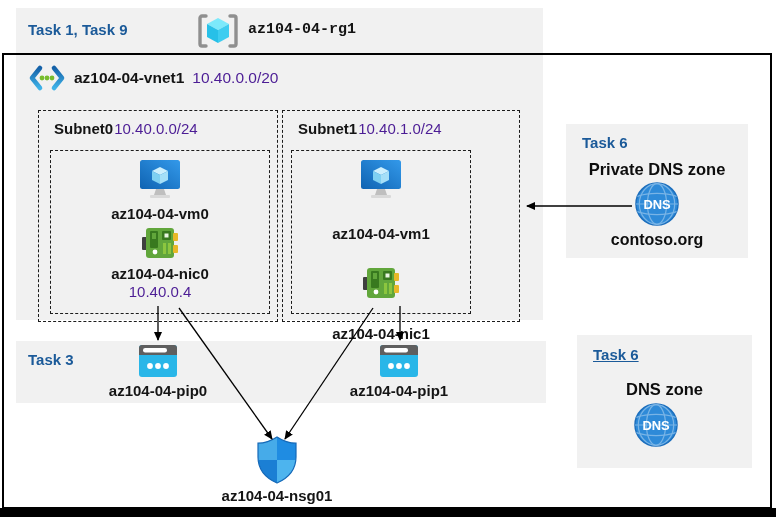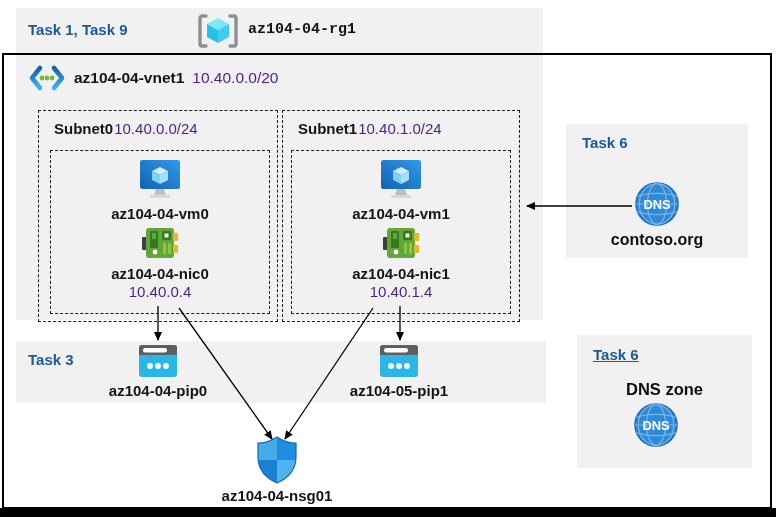--- a/index.html
+++ b/index.html
@@ -113,21 +113,21 @@
     <span class="res-label" style="margin-top:5px;">az104-04-nic0</span>
     <span class="cidr" style="margin-top:1px;">10.40.0.4</span>
   </div>
 
   <div class="abs dashed-box" style="left:282px;top:110px;width:238px;height:212px;">
     <div class="subnet-title">
       <span class="res-label">Subnet1</span>
       <span class="cidr">10.40.1.0/24</span>
     </div>
   </div>
-  <div class="abs dashed-box stack" style="left:291px;top:150px;width:220px;height:164px;padding-top:8px;">
+  <div class="abs dashed-box stack" style="left:291px;top:150px;width:180px;height:164px;padding-top:8px;gap:20px;">
     <span>
       <svg width="42" height="40" viewBox="0 0 42 40">
         <defs>
           <linearGradient id="vmg1" x1="0" y1="1" x2="1" y2="0">
             <stop offset="0" stop-color="#0f63b2"></stop>
               <stop offset="1" stop-color="#3399ea"></stop>
           </linearGradient>
         </defs>
         <rect x="1" y="1" width="40" height="29" rx="2.5" fill="url(#vmg1)"></rect>
         <polygon points="21,8 29,12 21,16 13,12" fill="#cdeffd"></polygon>
@@ -177,21 +177,21 @@
     <span>
       <svg width="38" height="32" viewBox="0 0 38 32">
         <rect x="0" y="0" width="38" height="32" rx="3" fill="#29b6e8"></rect>
         <path d="M3,0 h32 a3,3 0 0 1 3,3 v7 H0 V3 a3,3 0 0 1 3,-3 Z" fill="#5f5f5f"></path>
         <rect x="4" y="3" width="24" height="4.5" rx="2.2" fill="#ffffff"></rect>
         <circle cx="11" cy="21" r="2.9" fill="#ffffff"></circle>
         <circle cx="19" cy="21" r="2.9" fill="#ffffff"></circle>
         <circle cx="27" cy="21" r="2.9" fill="#ffffff"></circle>
       </svg>
     </span>
-    <span class="res-label" style="margin-top:5px;">az104-05-pip1</span>
+    <span class="res-label" style="margin-top:5px;">az104-04-pip1</span>
   </div>
 
   <div class="abs stack" style="left:197px;top:436px;width:160px;">
     <span>
       <svg width="40" height="48" viewBox="0 0 40 48">
         <defs>
           <clipPath id="shieldclip">
             <path d="M20,1 C26,5 33,7.2 39,7.2 V21 C39,35 30,42.6 20,47 C10,42.6 1,35 1,21 V7.2 C7,7.2 14,5 20,1 Z"></path>
           </clipPath>
         </defs>
@@ -202,20 +202,21 @@
           <rect x="20" y="24" width="20" height="24" fill="#4db4ee"></rect>
         </g>
         <path d="M20,1 C26,5 33,7.2 39,7.2 V21 C39,35 30,42.6 20,47 C10,42.6 1,35 1,21 V7.2 C7,7.2 14,5 20,1 Z" fill="none" stroke="#1569b8" stroke-width="1.2"></path>
       </svg>
     </span>
     <span class="res-label" style="margin-top:3px;">az104-04-nsg01</span>
   </div>
 
   <div class="abs panel" style="left:566px;top:124px;width:182px;height:134px;">
     <span class="abs task-label" style="left:16px;top:10px;">Task 6</span>
+    <span class="abs big-label" style="left:0;top:36px;width:182px;text-align:center;">Private DNS zone</span>
     <span class="abs" style="left:69px;top:58px;">
       <svg width="44" height="44" viewBox="0 0 46 46">
         <circle cx="23" cy="23" r="22" fill="#2e8ad8" stroke="#1d6fbd" stroke-width="1.5"></circle>
         <g fill="none" stroke="#79b4e6" stroke-width="1.3">
           <ellipse cx="23" cy="23" rx="10" ry="21.2"></ellipse>
           <ellipse cx="23" cy="23" rx="18.5" ry="21.2"></ellipse>
           <path d="M2.5,15 C14,11 32,11 43.5,15"></path>
           <path d="M2.5,31 C14,35 32,35 43.5,31"></path>
           <path d="M1,23 H45"></path>
         </g>

